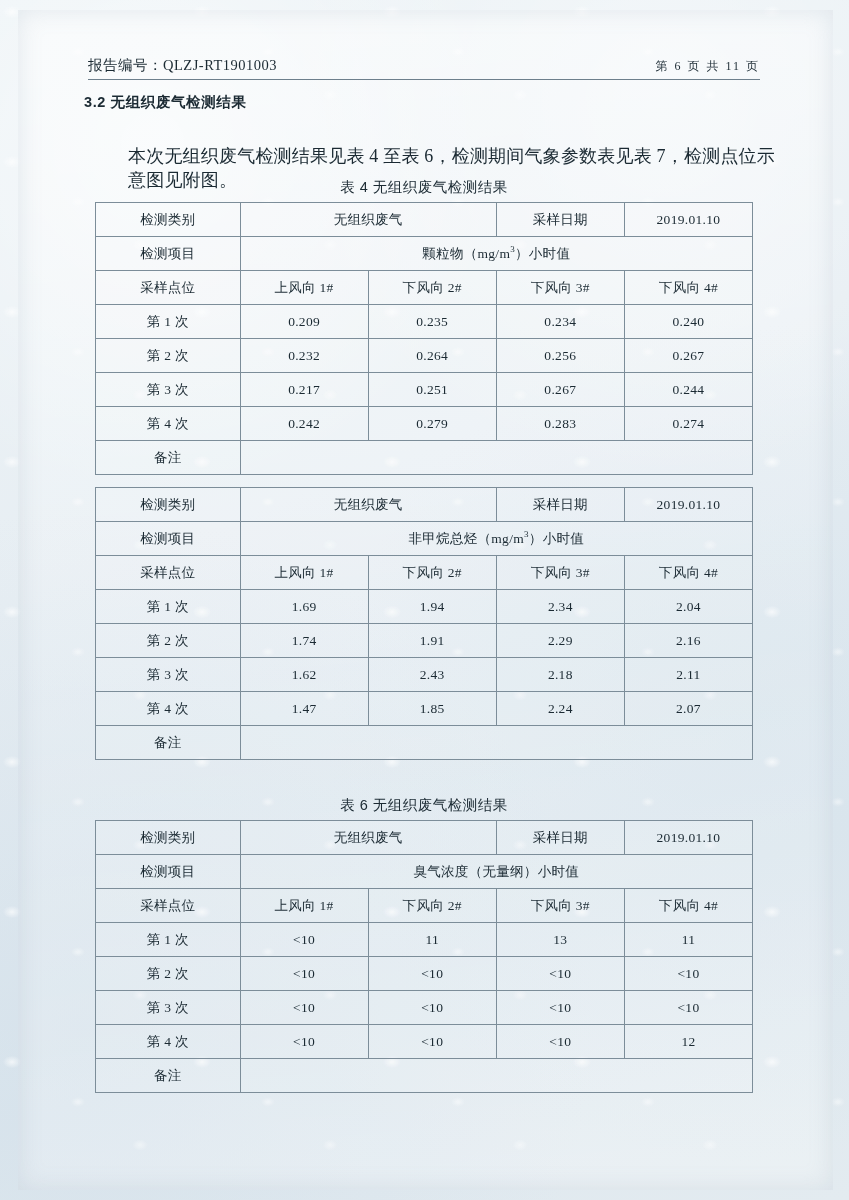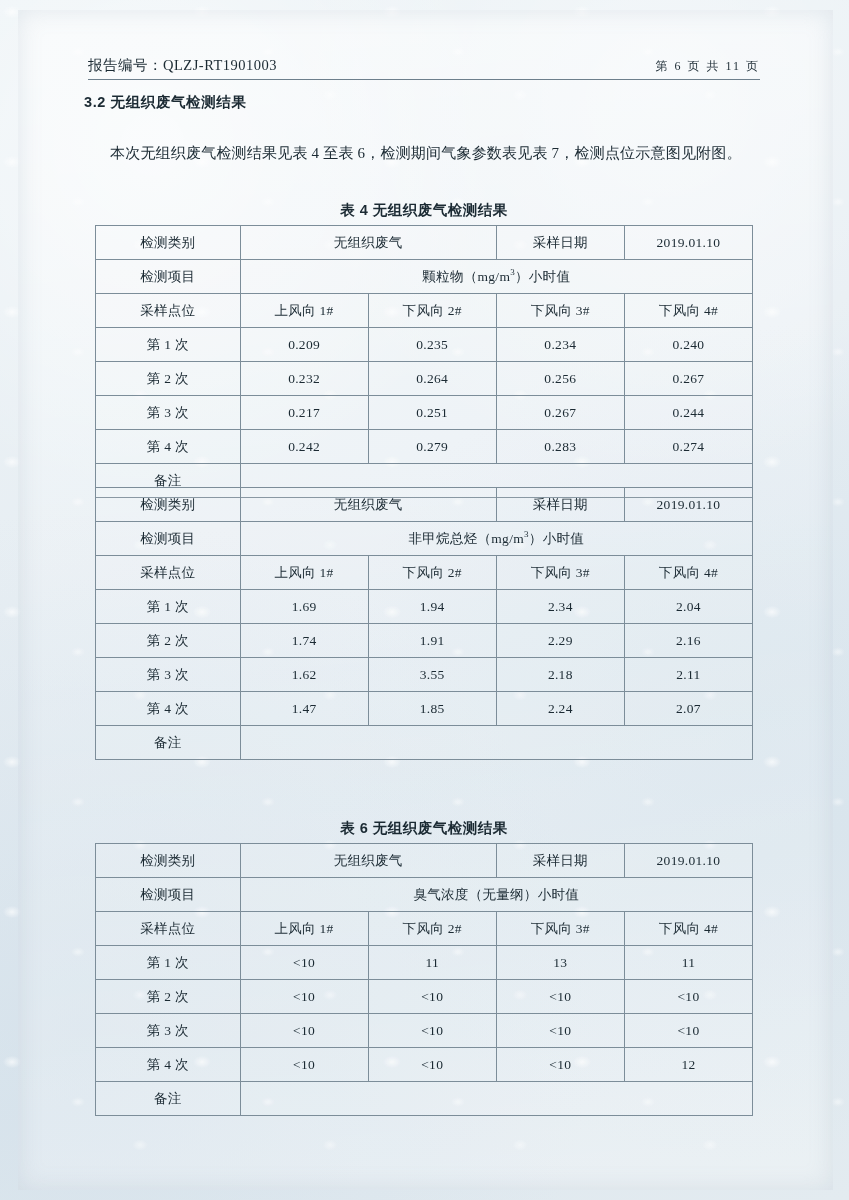--- a/index.html
+++ b/index.html
@@ -80,37 +80,36 @@
     position: absolute;
     left: 84px;
     top: 93px;
     font-family: "Liberation Sans", sans-serif;
     font-weight: bold;
     font-size: 14.5px;
     letter-spacing: .6px;
   }
   .intro {
     position: absolute;
-    left: 110px;
+    left: 128px;
     top: 144px;
     width: 650px;
-    font-size: 15px;
+    font-size: 18px;
     letter-spacing: .2px;
   }
 
   
   .table-block { position: absolute; left: 95px; width: 658px; }
   .table-caption {
     text-align: center;
     font-size: 14.5px;
-    font-weight: bold;
+    font-weight: normal;
     font-family: "Liberation Sans", sans-serif;
     margin-bottom: 5px;
     letter-spacing: .5px;
-    margin-top: 23px;
   }
   table.dt {
     width: 100%;
     border-collapse: collapse;
     font-size: 13.5px;
     background: rgba(255,255,255,0.10);
   }
   table.dt td {
     border: 1px solid #7c8d99;
     height: 33px;
@@ -237,21 +236,21 @@
           <tr>
             <td class="label">第 2 次</td>
             <td>1.74</td>
             <td>1.91</td>
             <td>2.29</td>
             <td>2.16</td>
           </tr>
           <tr>
             <td class="label">第 3 次</td>
             <td>1.62</td>
-            <td>3.55</td>
+            <td>2.43</td>
             <td>2.18</td>
             <td>2.11</td>
           </tr>
           <tr>
             <td class="label">第 4 次</td>
             <td>1.47</td>
             <td>1.85</td>
             <td>2.24</td>
             <td>2.07</td>
           </tr>

